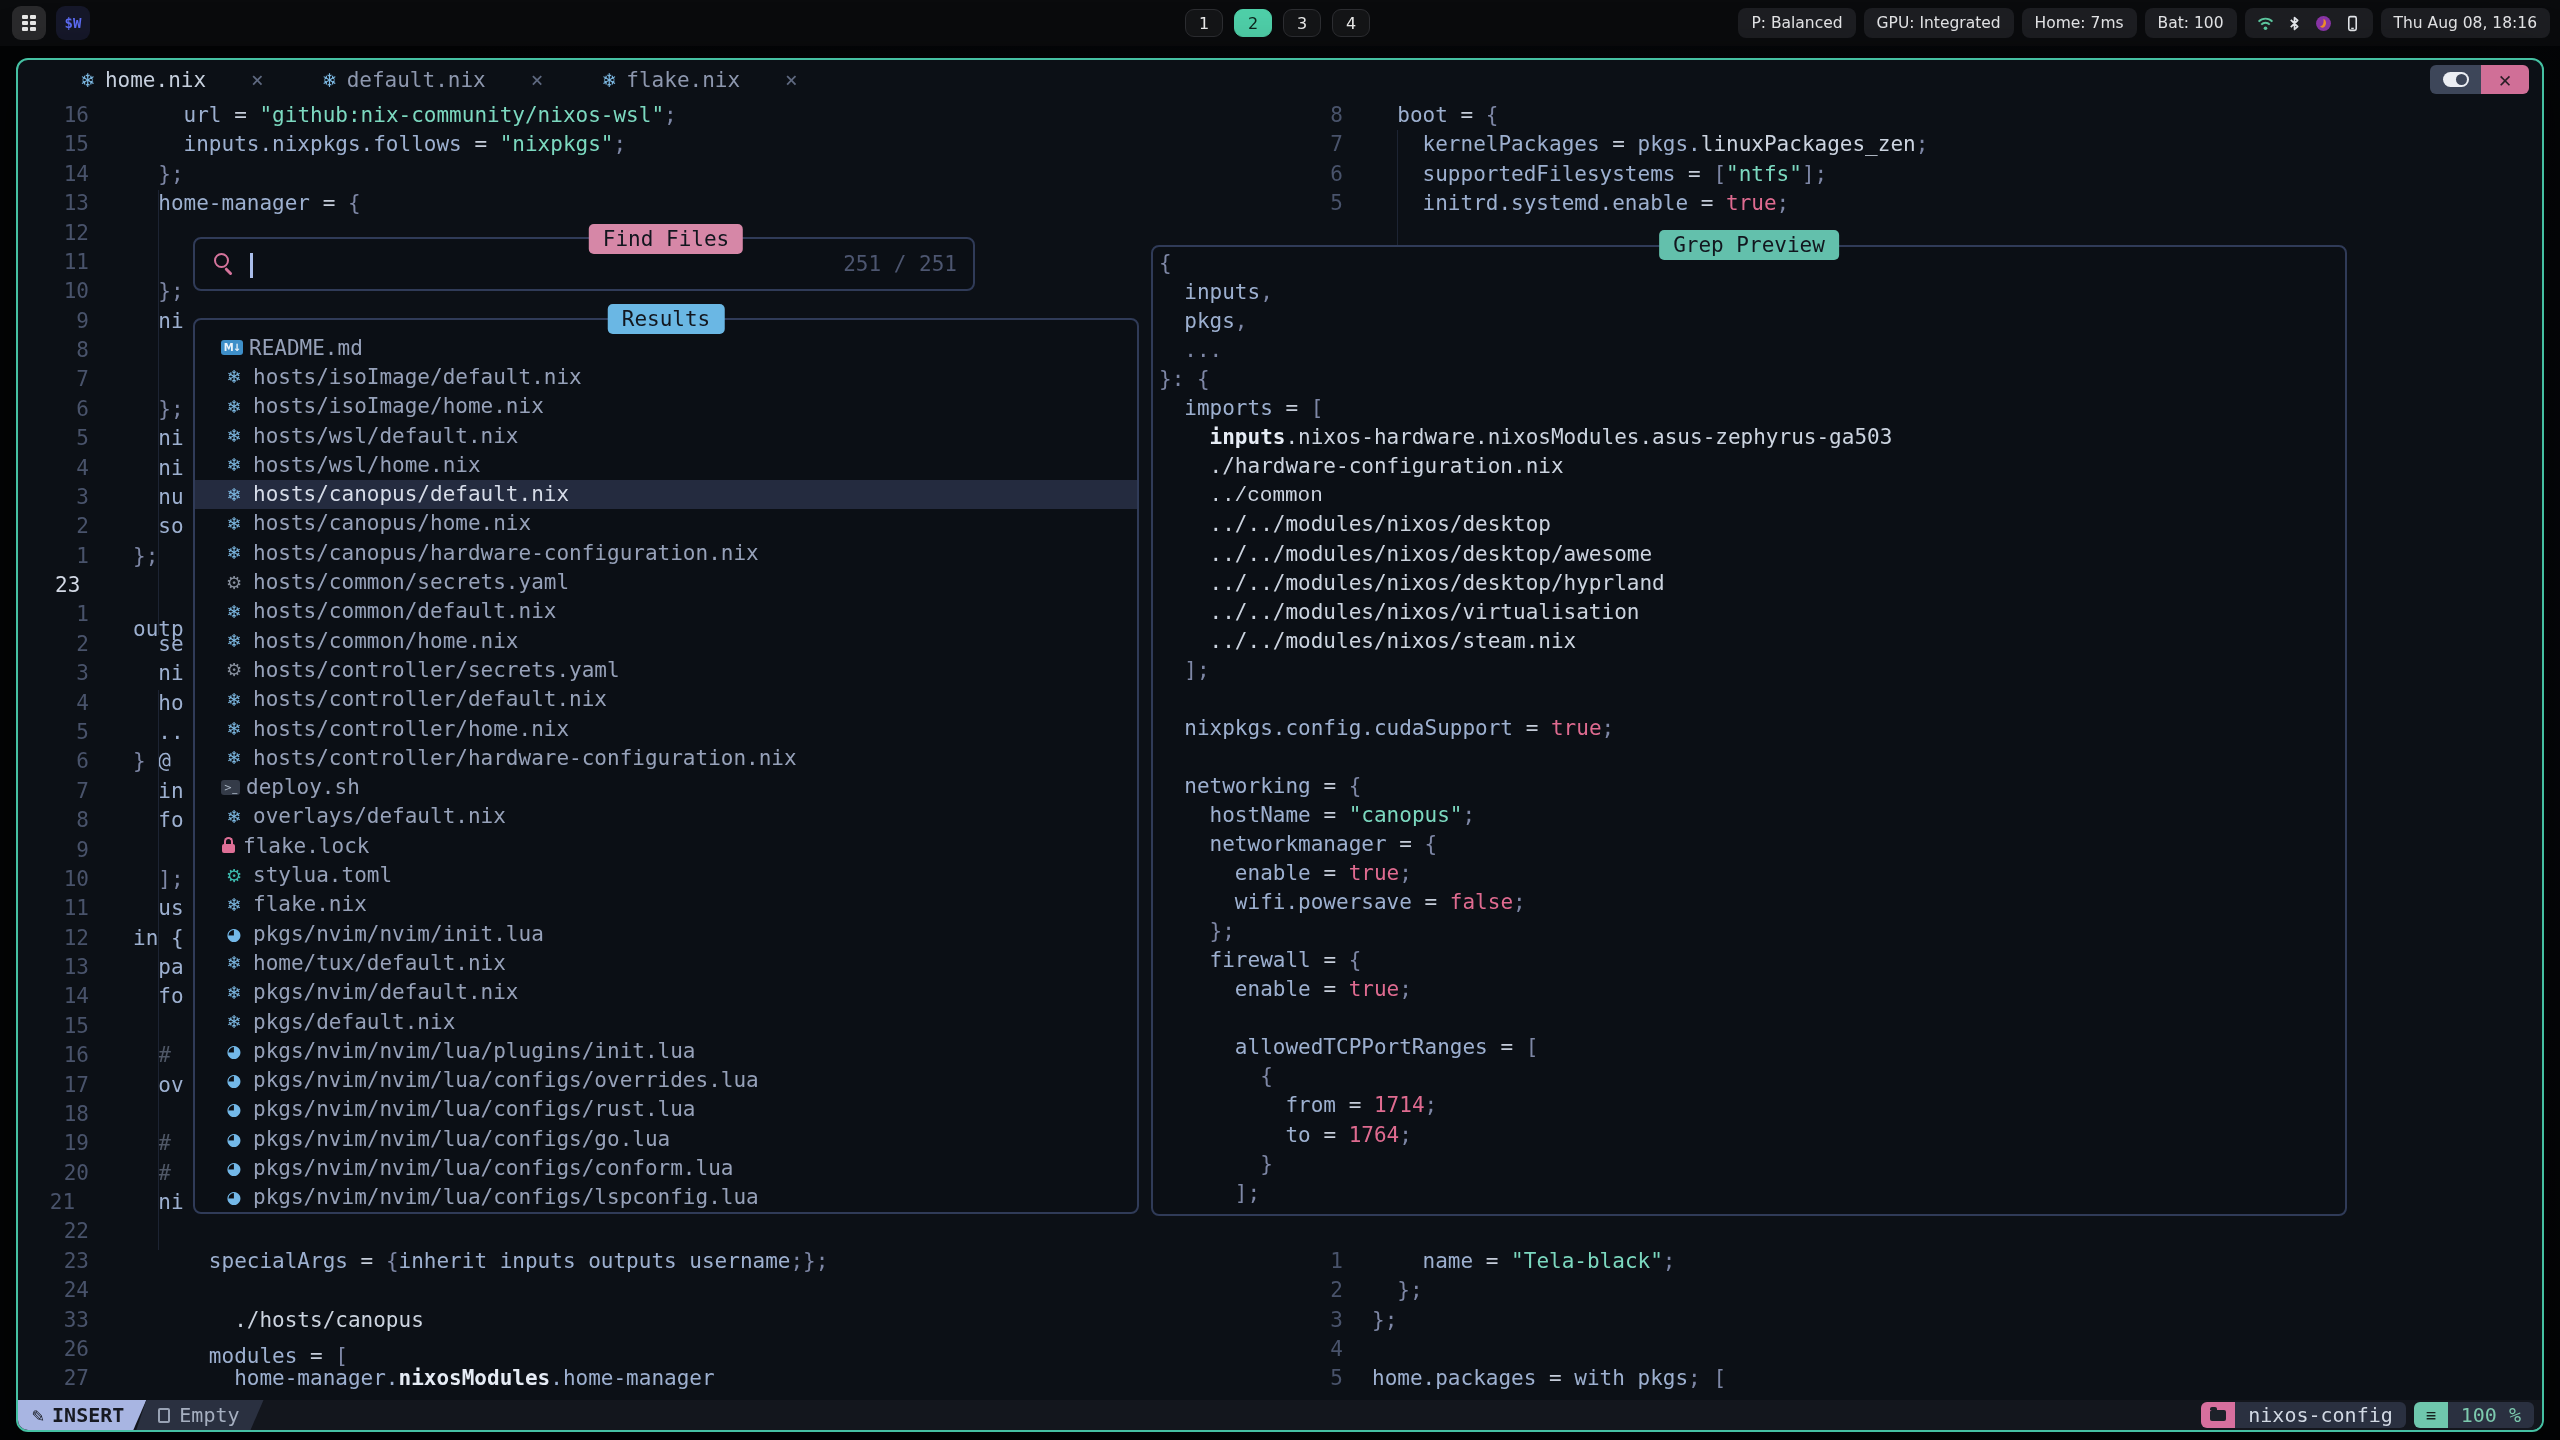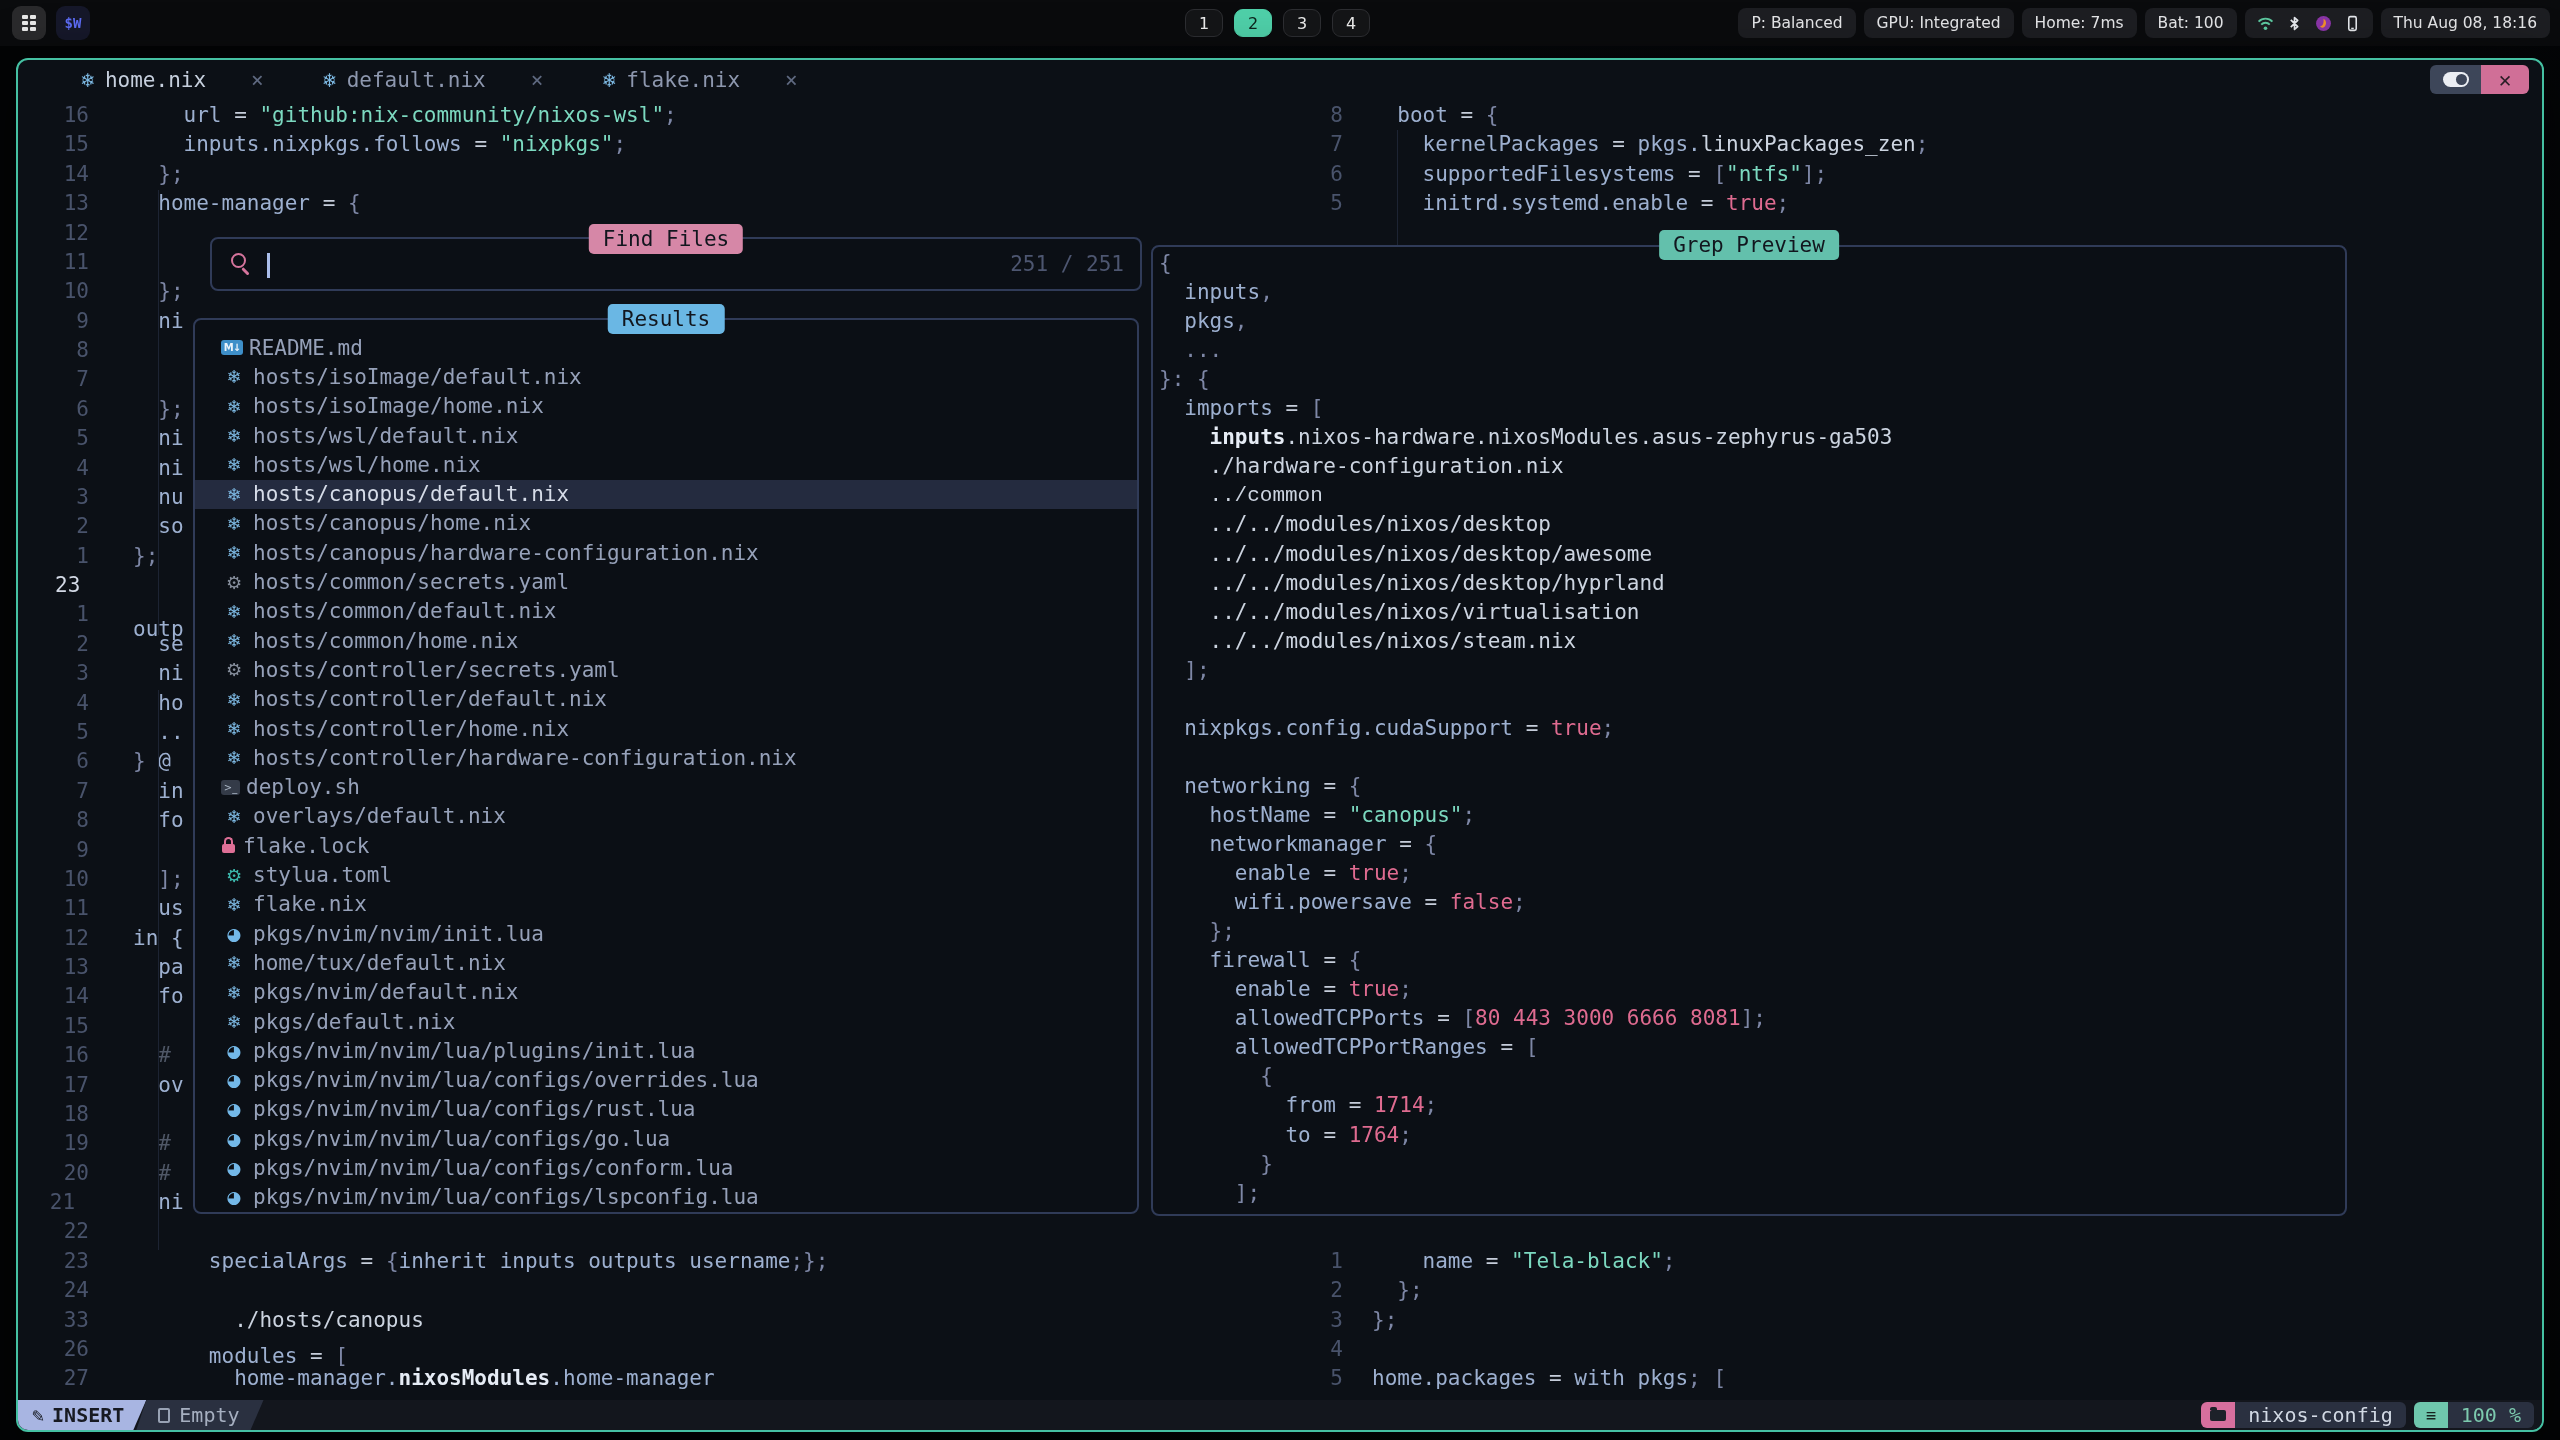--- a/index.html
+++ b/index.html
@@ -43,21 +43,21 @@
 
 .crow{position:absolute;height:29.38px;line-height:29.38px;font-size:21px;white-space:pre}
 .gnum{text-align:right;color:#49536b}
 .gcur{text-align:left;color:#d2d8e4;padding-left:19px}
 .sk{color:#9db0d0}.so{color:#c6cdda}.ss{color:#7cd9c0}.sp{color:#7e87a6}
 .sn{color:#df6b90}.sw{color:#ccd4e0}.sb{color:#e6ecf5;font-weight:bold}.sc{color:#4f5766}
 .guide{position:absolute;width:1px;background:#1d2433}
 
 
 .tbox{position:absolute;background:#0b0f15;border:2px solid #303b58;border-radius:8px}
-#promptbox{left:192px;top:177px;width:932px;height:54px}
+#promptbox{left:175px;top:177px;width:782px;height:54px}
 #resultsbox{left:175px;top:258px;width:946px;height:896px;overflow:hidden}
 #grepbox{left:1133px;top:185px;width:1196px;height:971px;overflow:hidden}
 .badge{position:absolute;height:30px;line-height:30px;padding:0 14px;border-radius:5px;font-size:21px;color:#12161e;transform:translateX(-50%);z-index:6;white-space:nowrap}
 #badge-find{left:648px;top:164px;background:#d687a7}
 #badge-results{left:648px;top:244px;background:#6ab7e4}
 #badge-grep{left:1731px;top:170px;background:#63c0ac}
 .sicon{position:absolute;left:19px;top:14px;width:15px;height:15px;border:2.5px solid #d5749c;border-radius:50%}
 .sicon::after{content:"";position:absolute;left:11px;top:12px;width:2.5px;height:9px;background:#d5749c;transform:rotate(-45deg);border-radius:2px}
 .pcursor{position:absolute;left:55px;top:14px;width:2.5px;height:25px;background:#aabdea}
 .pcount{position:absolute;right:16px;top:0;height:50px;line-height:50px;color:#4d5670;font-size:21px}
@@ -360,21 +360,20 @@
       <div class="grow" style="top: 466.8px;"><span class="sk">  nixpkgs.config.cudaSupport </span><span class="so">= </span><span class="sn">true</span><span class="sp">;</span></div>
       <div class="grow" style="top: 495.85px;"></div>
       <div class="grow" style="top: 524.9px;"><span class="sk">  networking </span><span class="so">= </span><span class="sp">{</span></div>
       <div class="grow" style="top: 553.95px;"><span class="sk">    hostName </span><span class="so">= </span><span class="ss">"canopus"</span><span class="sp">;</span></div>
       <div class="grow" style="top: 583px;"><span class="sk">    networkmanager </span><span class="so">= </span><span class="sp">{</span></div>
       <div class="grow" style="top: 612.05px;"><span class="sk">      enable </span><span class="so">= </span><span class="sn">true</span><span class="sp">;</span></div>
       <div class="grow" style="top: 641.1px;"><span class="sk">      wifi.powersave </span><span class="so">= </span><span class="sn">false</span><span class="sp">;</span></div>
       <div class="grow" style="top: 670.15px;"><span class="sp">    };</span></div>
       <div class="grow" style="top: 699.2px;"><span class="sk">    firewall </span><span class="so">= </span><span class="sp">{</span></div>
       <div class="grow" style="top: 728.25px;"><span class="sk">      enable </span><span class="so">= </span><span class="sn">true</span><span class="sp">;</span></div>
-      <div class="grow" style="top: 757.3px;"><span class="sk">      allowedTCPPorts </span><span class="so">= </span><span class="sp">[</span><span class="sn">80 443 3000 6666 8081</span><span class="sp">];</span></div>
       <div class="grow" style="top: 786.35px;"><span class="sk">      allowedTCPPortRanges </span><span class="so">= </span><span class="sp">[</span></div>
       <div class="grow" style="top: 815.4px;"><span class="sp">        {</span></div>
       <div class="grow" style="top: 844.45px;"><span class="sk">          from </span><span class="so">= </span><span class="sn">1714</span><span class="sp">;</span></div>
       <div class="grow" style="top: 873.5px;"><span class="sk">          to </span><span class="so">= </span><span class="sn">1764</span><span class="sp">;</span></div>
       <div class="grow" style="top: 902.55px;"><span class="sp">        }</span></div>
       <div class="grow" style="top: 931.6px;"><span class="sp">      ];</span></div>
     </div>
 
   <div id="status">
     <div class="seg-mode">

